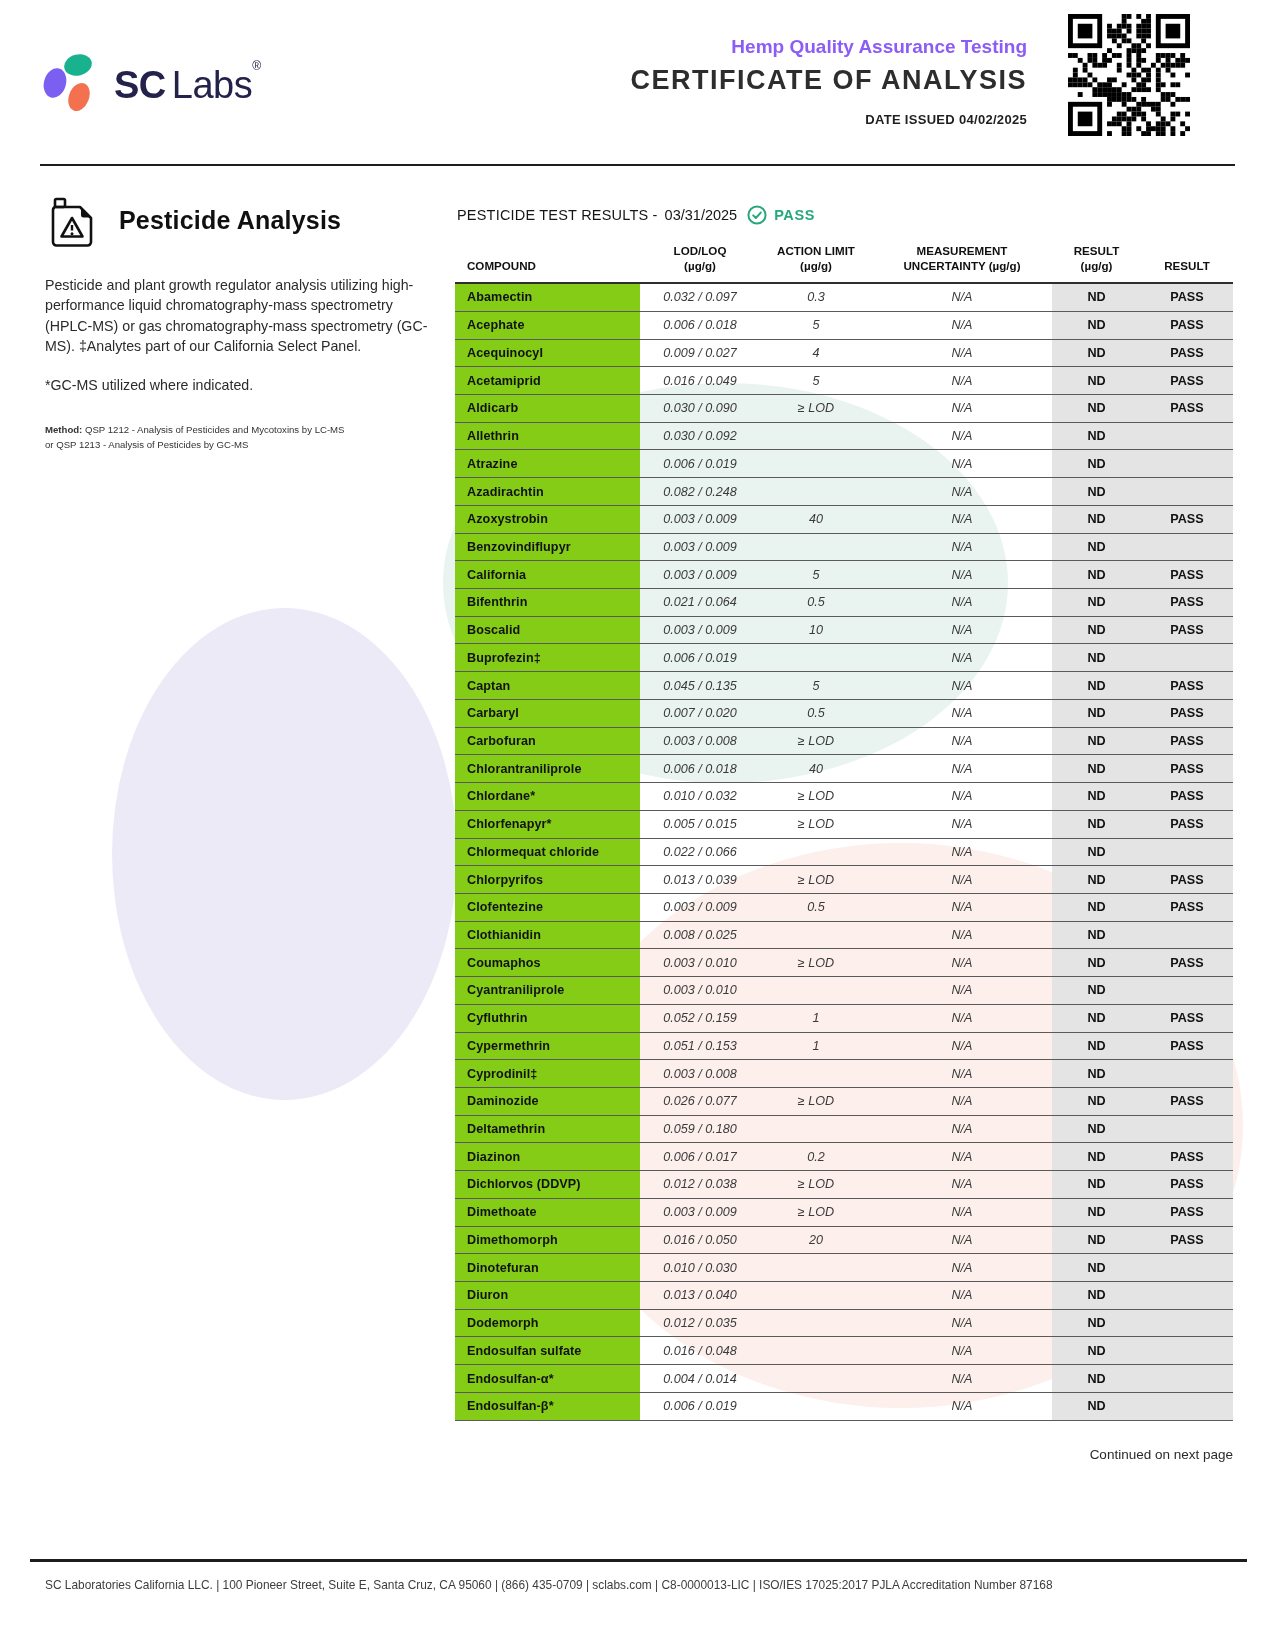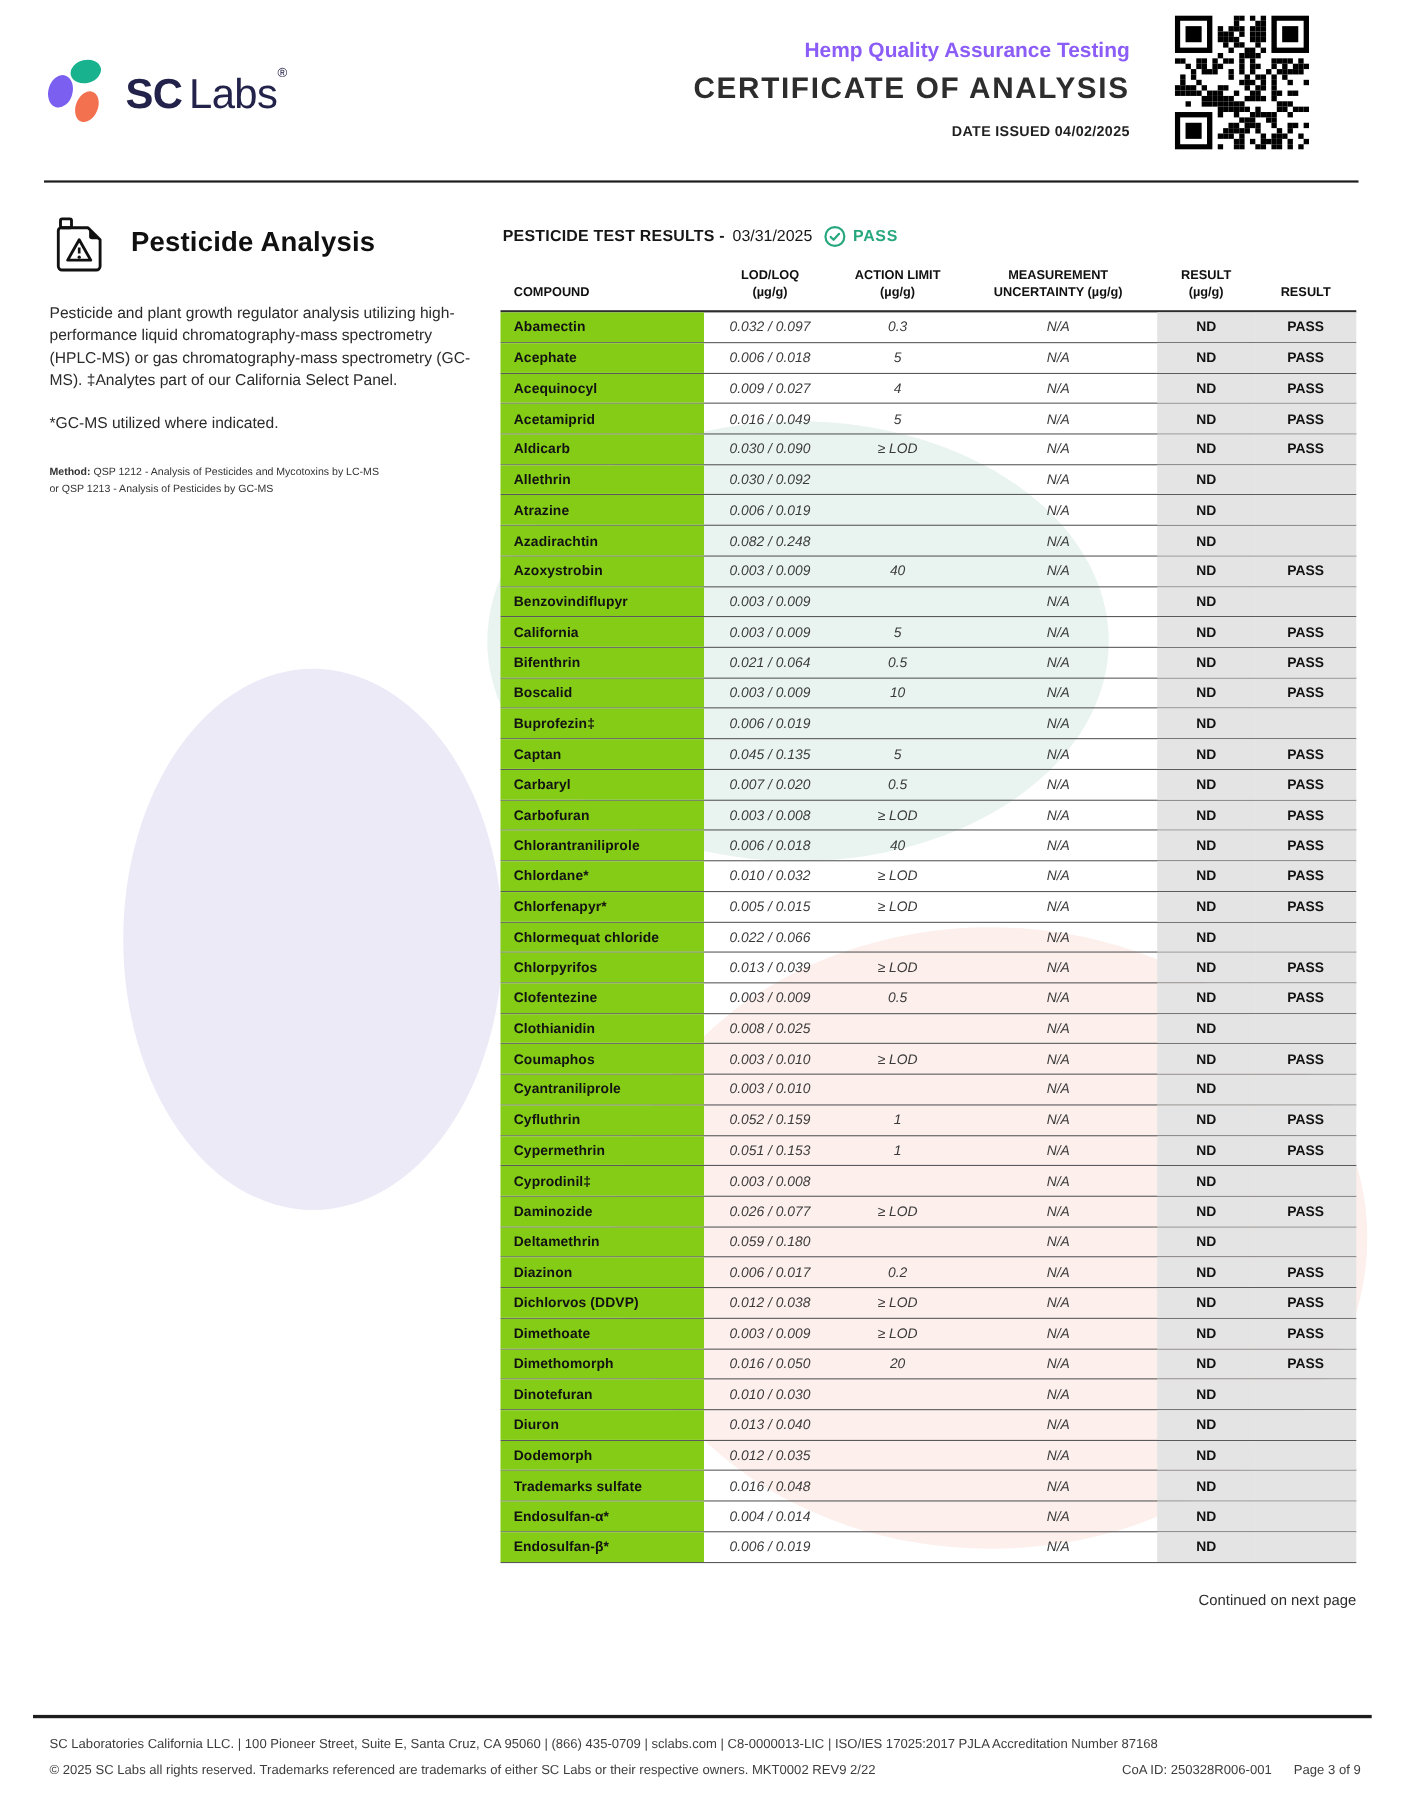--- a/index.html
+++ b/index.html
@@ -36,21 +36,21 @@
   .pesticide-icon { width:56px; height:56px; flex:0 0 auto; }
   .section-title { font-size:25px; font-weight:700; color:#101010; letter-spacing:0.2px; }
   .desc { margin-top:27px; font-size:14.2px; line-height:1.43; color:#2b2b2b; }
   .note { margin-top:21px; font-size:14.2px; color:#2b2b2b; }
   .method { margin-top:30px; font-size:9.6px; line-height:1.5; color:#333; width:300px; }
   .method b { font-weight:700; }
 
   
   .results { position:absolute; left:455px; top:205px; width:778px; z-index:1; }
   .results-title { display:flex; align-items:center; gap:7px; font-size:14.5px; color:#161616; padding-left:2px; }
-  .results-title .t { font-weight:700; letter-spacing:0.2px; }
+  .results-title .t { font-weight:400; letter-spacing:0.2px; }
   .results-title .d { font-weight:400; }
   .check-icon { width:20px; height:20px; margin-left:3px; }
   .pass-top { color:#27a77e; font-weight:700; letter-spacing:0.6px; }
 
   .thead { display:flex; align-items:flex-end; margin-top:18px; padding-bottom:9px; border-bottom:2.6px solid #2e2e2e; }
   .th { font-size:11.6px; font-weight:700; color:#101010; text-align:center; line-height:1.3; }
   .th span { display:block; }
   .c-compound { width:185px; }
   .c-lodloq   { width:120px; }
   .c-action   { width:112px; }
@@ -682,21 +682,21 @@
         </div>
         <div class="tr">
           <div class="td c-compound">Dodemorph</div>
           <div class="td c-lodloq">0.012 / 0.035</div>
           <div class="td c-action"></div>
           <div class="td c-uncert">N/A</div>
           <div class="td c-result">ND</div>
           <div class="td c-pass"></div>
         </div>
         <div class="tr">
-          <div class="td c-compound">Trademarks sulfate</div>
+          <div class="td c-compound">Endosulfan sulfate</div>
           <div class="td c-lodloq">0.016 / 0.048</div>
           <div class="td c-action"></div>
           <div class="td c-uncert">N/A</div>
           <div class="td c-result">ND</div>
           <div class="td c-pass"></div>
         </div>
         <div class="tr">
           <div class="td c-compound">Endosulfan-α*</div>
           <div class="td c-lodloq">0.004 / 0.014</div>
           <div class="td c-action"></div>
@@ -712,21 +712,14 @@
           <div class="td c-result">ND</div>
           <div class="td c-pass"></div>
         </div>
       </div>
   </div>
 
   <div class="continued">Continued on next page</div>
 
   <div class="rule-bottom"></div>
   <div class="footer1">SC Laboratories California LLC. | 100 Pioneer Street, Suite E, Santa Cruz, CA 95060 | (866) 435-0709 | sclabs.com | C8-0000013-LIC | ISO/IES 17025:2017 PJLA Accreditation Number 87168</div>
-  <div class="footer2">
-    <span>© 2025 SC Labs all rights reserved. Trademarks referenced are trademarks of either SC Labs or their respective owners. MKT0002 REV9 2/22</span>
-    <span class="footer2-right">
-      <span>CoA ID: 250328R006-001</span>
-      <span>Page 3 of 9</span>
-    </span>
-  </div>
 
 </div>
 
 </body></html>

